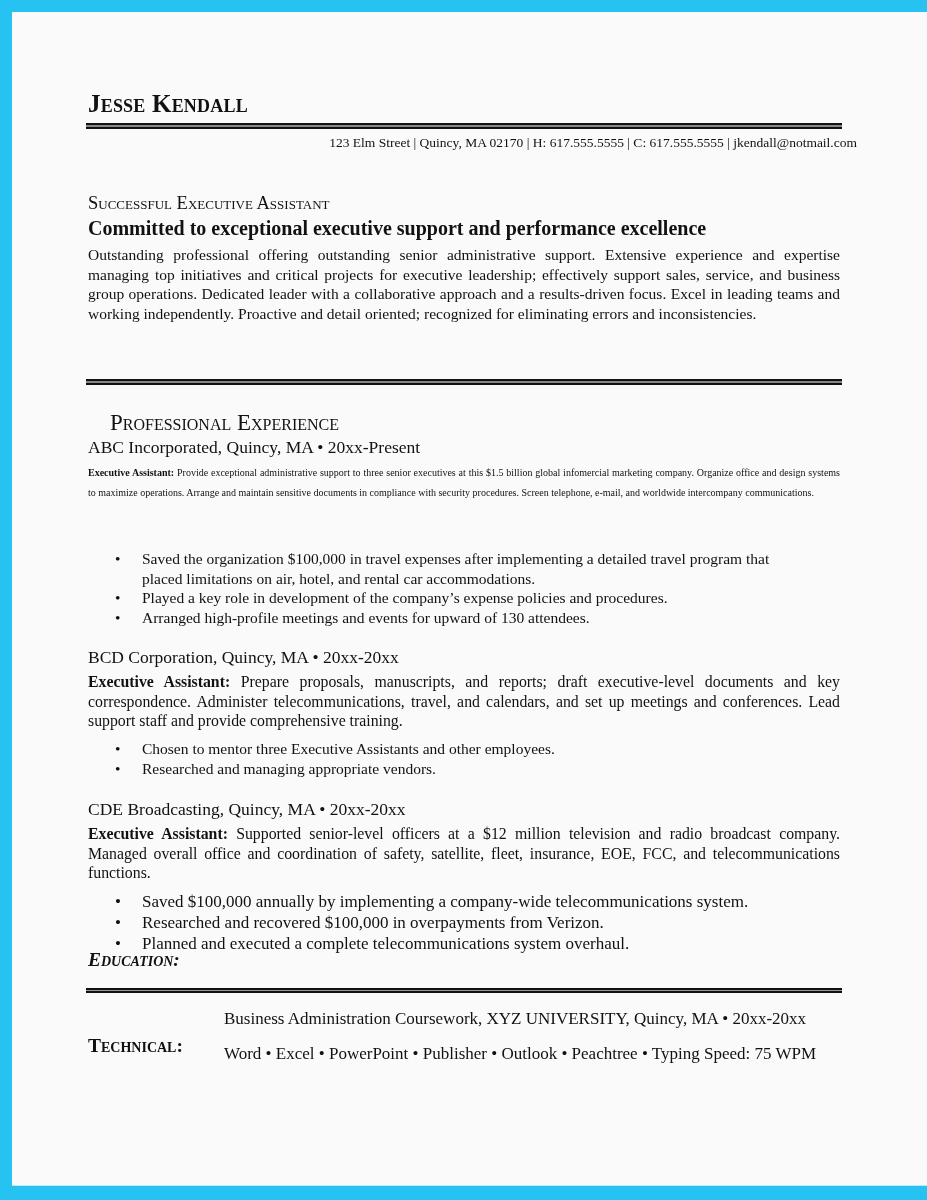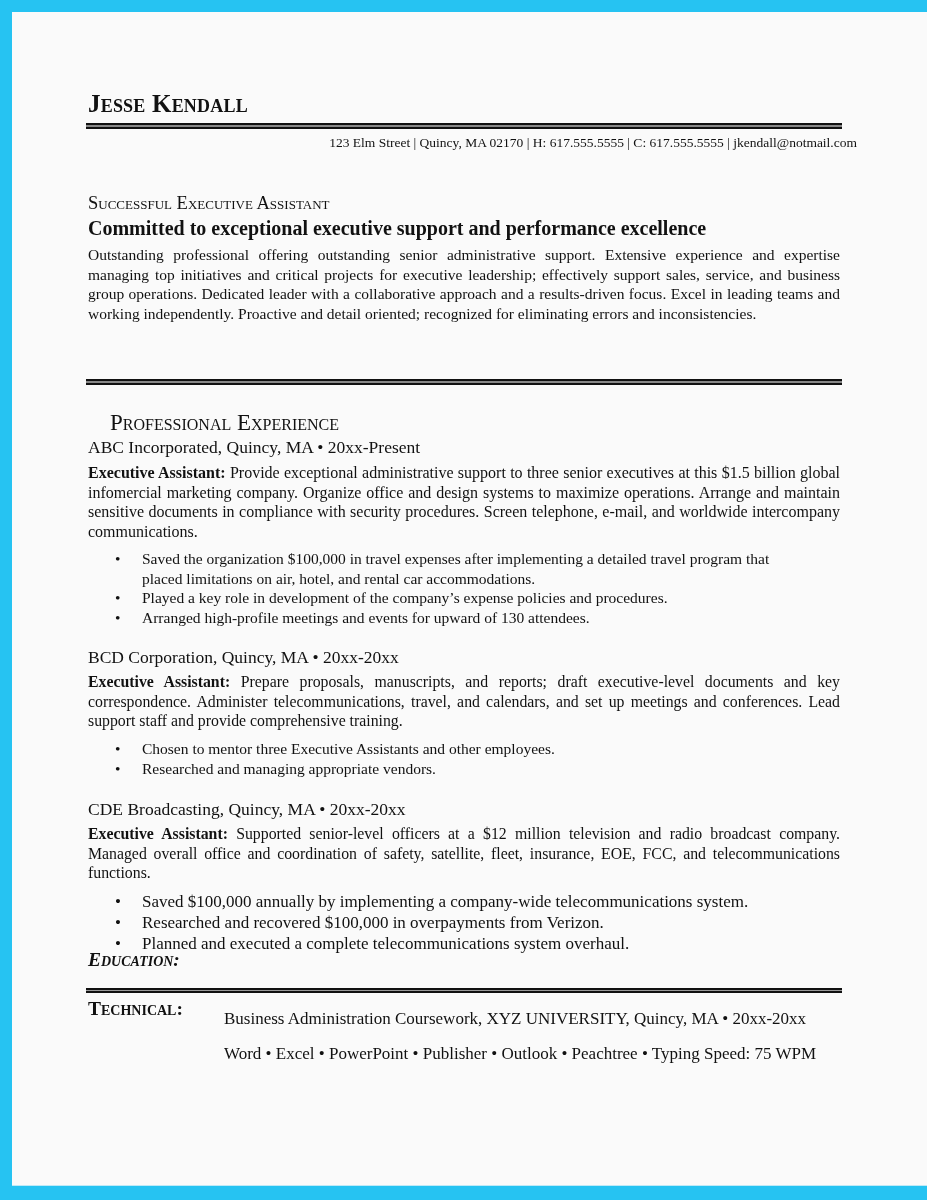--- a/index.html
+++ b/index.html
@@ -92,21 +92,21 @@
   <div class="abs contact">123 Elm Street | Quincy, MA 02170 | H: 617.555.5555 | C: 617.555.5555 | jkendall@notmail.com</div>
 
   <div class="abs headline">Successful Executive Assistant</div>
   <div class="abs tagline">Committed to exceptional executive support and performance excellence</div>
   <div class="para" style="top:233px;">Outstanding professional offering outstanding senior administrative support. Extensive experience and expertise managing top initiatives and critical projects for executive leadership; effectively support sales, service, and business group operations. Dedicated leader with a collaborative approach and a results-driven focus. Excel in leading teams and working independently. Proactive and detail oriented; recognized for eliminating errors and inconsistencies.</div>
 
   <div class="rule" style="top:367px;"></div>
   <div class="abs section-title">Professional Experience</div>
 
   <div class="abs employer" style="top:425px;">ABC Incorporated, Quincy, MA • 20xx-Present</div>
-  <div class="para" style="top:451px; font-size:16px;">
+  <div class="para" style="top:451px; font-size:10px;">
     <span class="role">Executive Assistant:</span><span> Provide exceptional administrative support to three senior executives at this $1.5 billion global infomercial marketing company. Organize office and design systems to maximize operations. Arrange and maintain sensitive documents in compliance with security procedures. Screen telephone, e-mail, and worldwide intercompany communications.</span>
   </div>
   <ul class="bullets" style="top:537px;">
     <li><span class="dot">•</span><span>Saved the organization $100,000 in travel expenses after implementing a detailed travel program that placed limitations on air, hotel, and rental car accommodations.</span></li>
     <li><span class="dot">•</span><span>Played a key role in development of the company’s expense policies and procedures.</span></li>
     <li><span class="dot">•</span><span>Arranged high-profile meetings and events for upward of 130 attendees.</span></li>
   </ul>
 
   <div class="abs employer" style="top:635px;">BCD Corporation, Quincy, MA • 20xx-20xx</div>
   <div class="para" style="top:660px; font-size:15.8px;">
@@ -125,16 +125,16 @@
     <li><span class="dot">•</span><span>Saved $100,000 annually by implementing a company-wide telecommunications system.</span></li>
     <li><span class="dot">•</span><span>Researched and recovered $100,000 in overpayments from Verizon.</span></li>
     <li><span class="dot">•</span><span>Planned and executed a complete telecommunications system overhaul.</span></li>
   </ul>
 
   <div class="rule thin" style="top:976px;"></div>
 
   <div class="abs label" style="top:937px;font-style:italic;">Education:</div>
   <div class="abs label-value" style="top:997px;">Business Administration Coursework, XYZ UNIVERSITY, Quincy, MA • 20xx-20xx</div>
 
-  <div class="abs label" style="top:986px;">Technical:</div>
+  <div class="abs label" style="top:1023px;">Technical:</div>
   <div class="abs label-value" style="top:1032px;">Word • Excel • PowerPoint • Publisher • Outlook • Peachtree • Typing Speed: 75 WPM</div>
 
 </div>
 
 </body></html>

